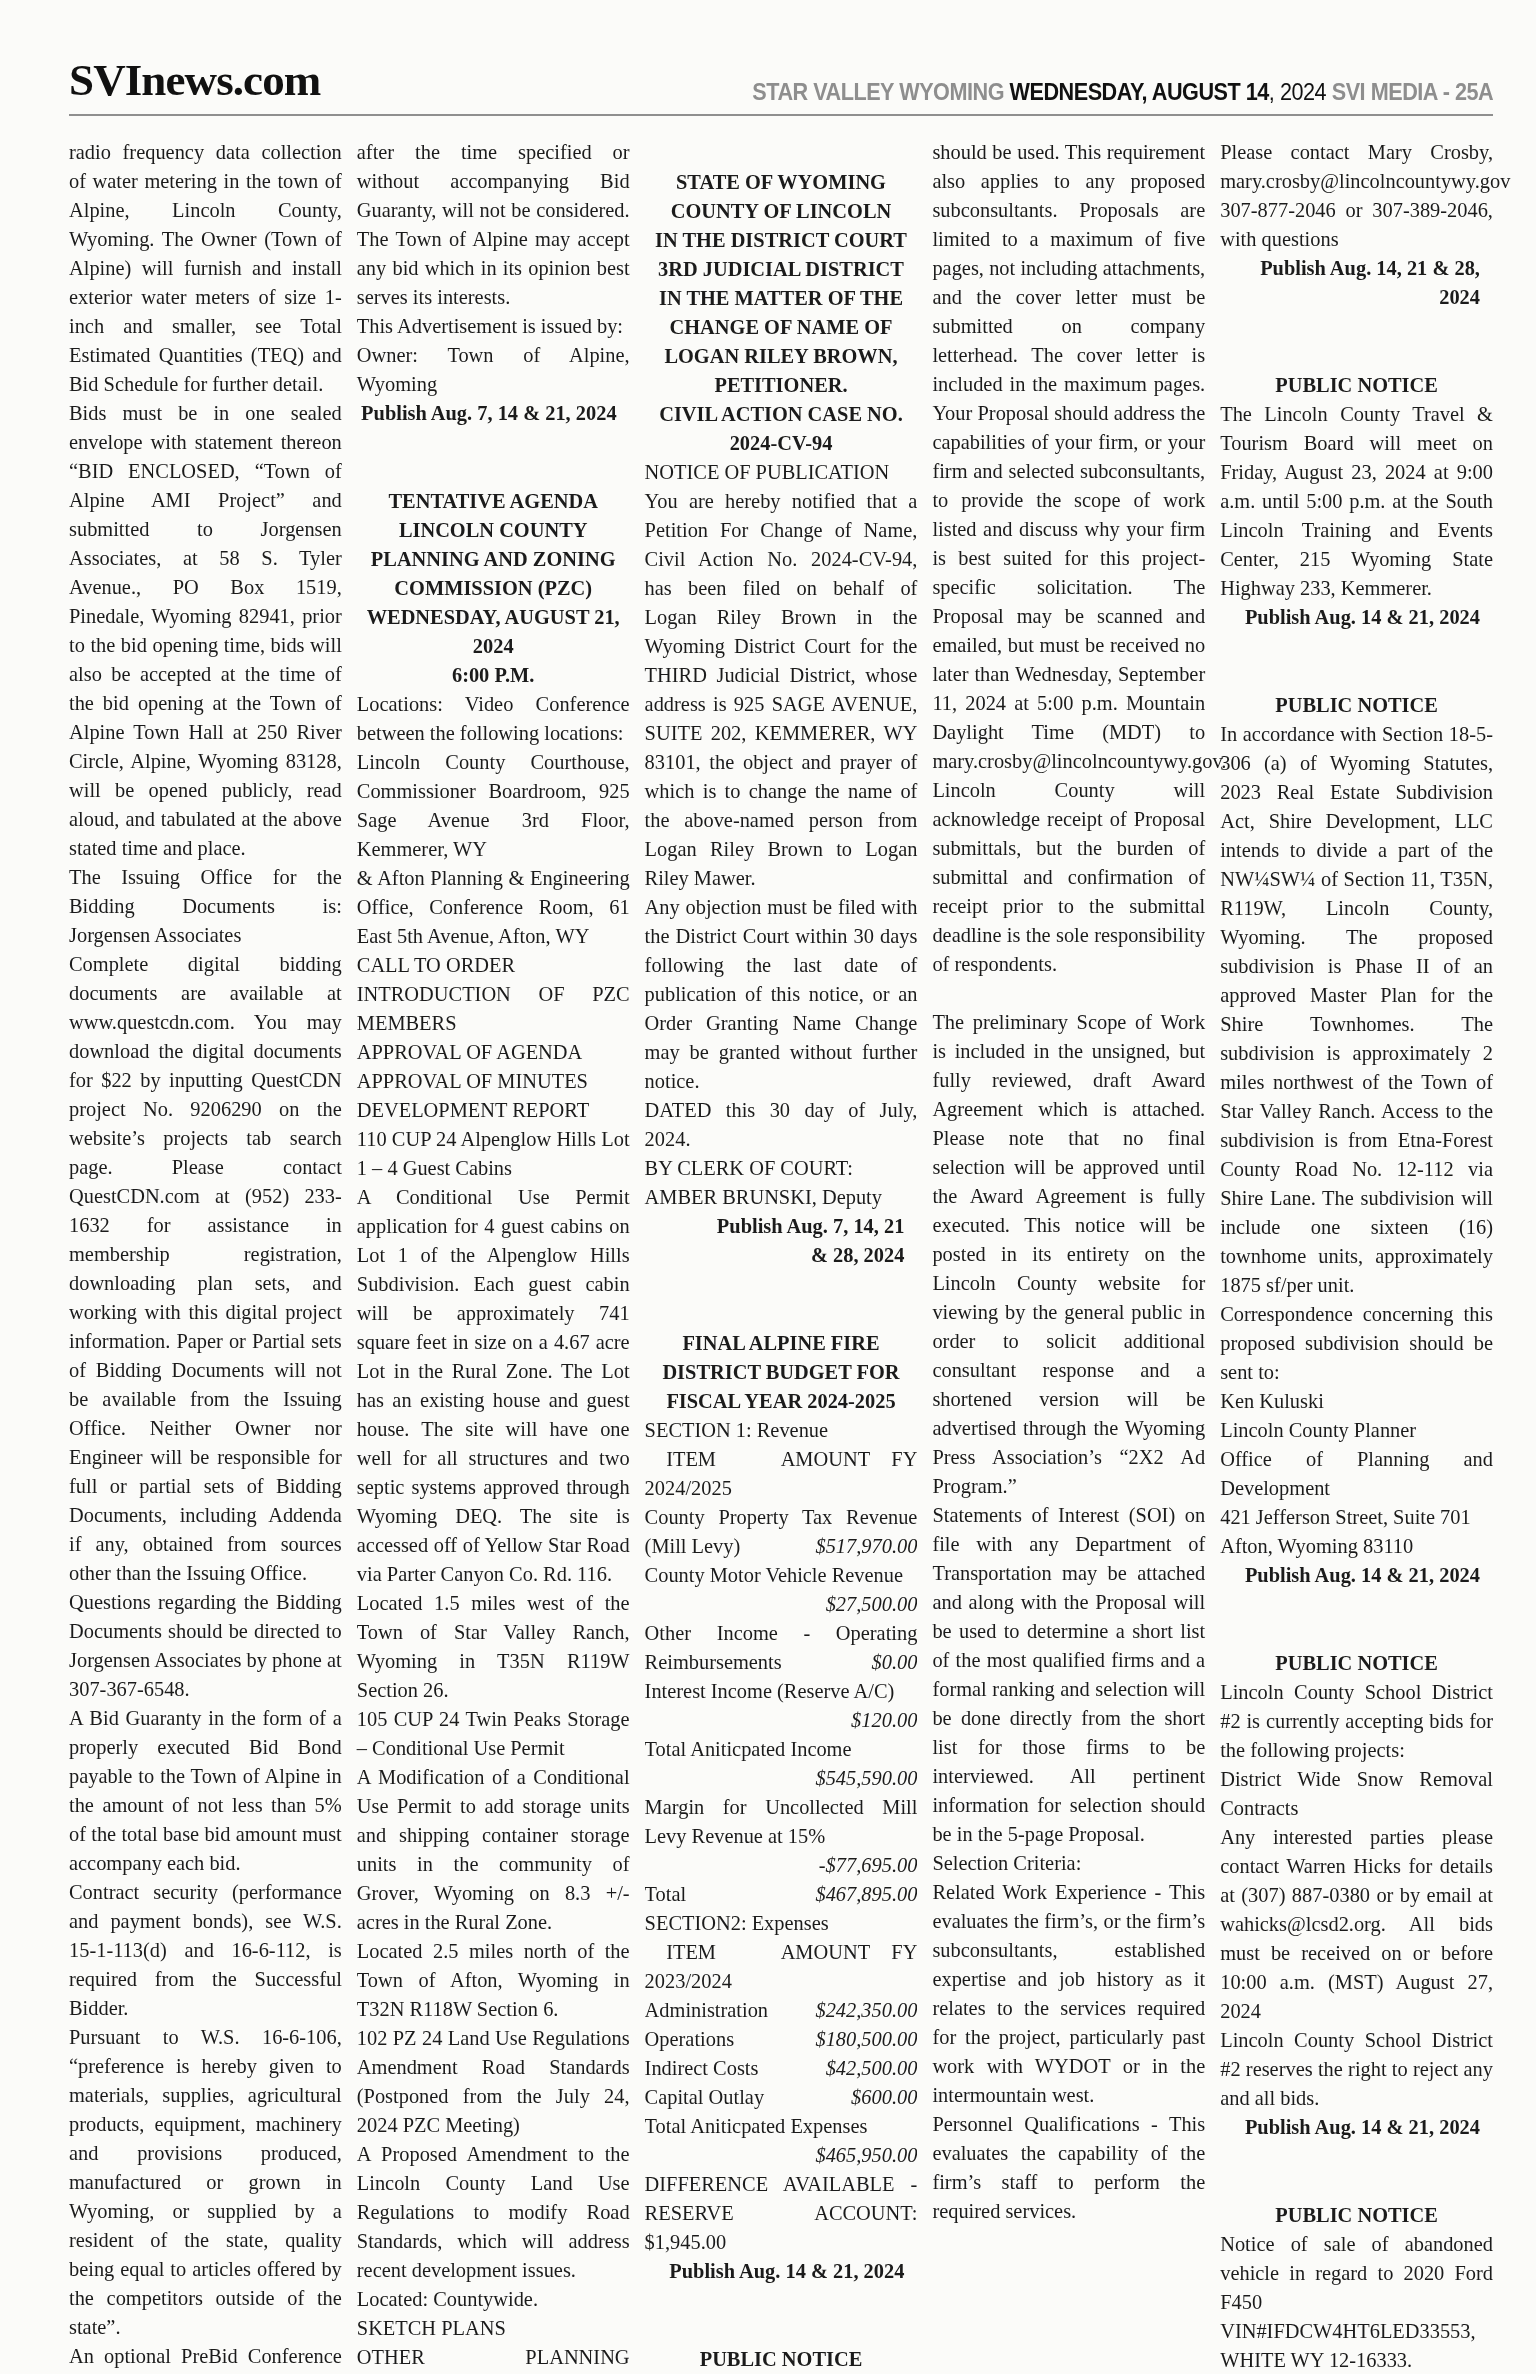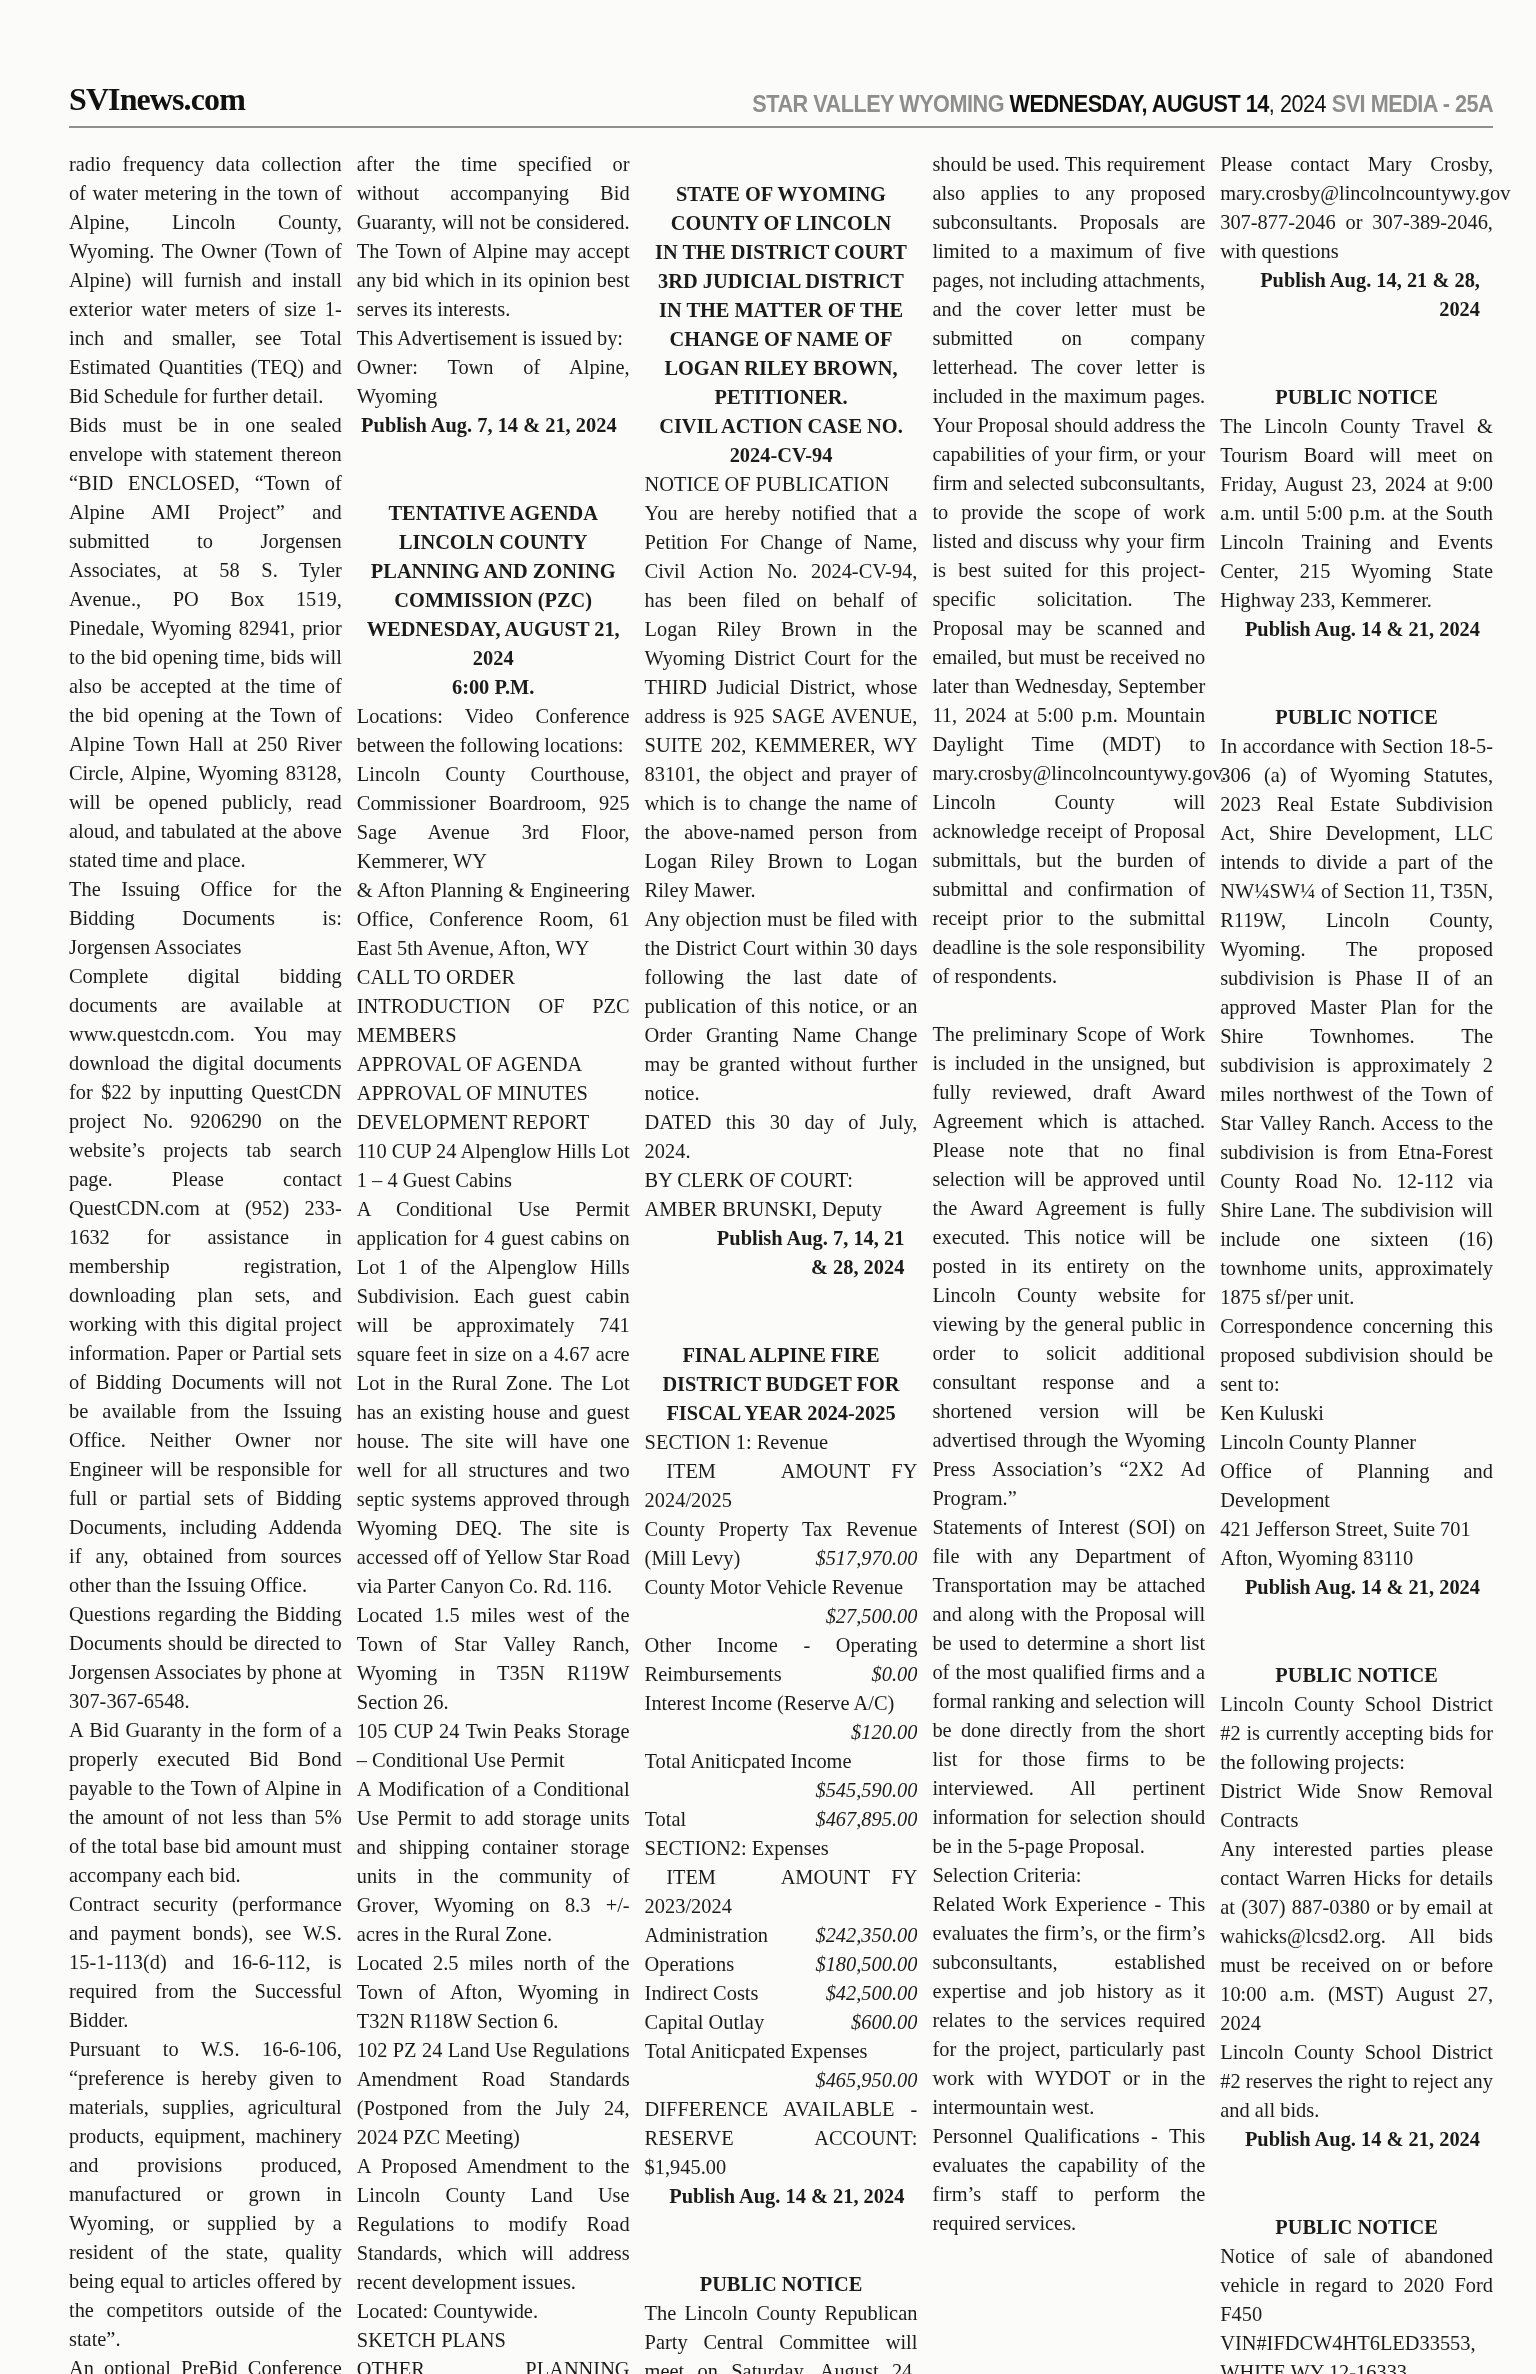--- a/index.html
+++ b/index.html
@@ -11,21 +11,21 @@
     overflow:hidden;
   }
   .page{padding:0 43px 0 69px;}
   .masthead-bar{
     display:flex;justify-content:space-between;align-items:flex-end;
     padding-top:54px;padding-bottom:8.3px;
     border-bottom:2.8px solid #8f8f8f;
   }
   .masthead{
     font-family:"Liberation Serif", serif;
-    font-weight:bold;font-size:32px;letter-spacing:-0.9px;color:#111;margin-top:27px;
+    font-weight:bold;font-size:45px;letter-spacing:-0.9px;color:#111;
   }
   .edition-line{
     font-family:"Liberation Sans", sans-serif;
     font-size:23px;letter-spacing:-0.5px;white-space:nowrap;
     transform:scaleX(0.94);transform-origin:right bottom;
   }
   .edition-line .dim{color:#8e8e8e;font-weight:700;}
   .edition-line .strong{color:#111;font-weight:700;}
   .edition-line .plain{color:#111;font-weight:400;}
   .cols{
@@ -123,20 +123,21 @@
         <div class="h">FINAL ALPINE FIRE
 DISTRICT BUDGET FOR
 FISCAL YEAR 2024-2025</div>
         <div class="p">SECTION 1: Revenue</div>
         <div class="p">&nbsp;ITEM&nbsp;&nbsp;&nbsp;AMOUNT FY 2024/2025</div>
         <div class="kv"><span>County Property Tax Revenue (Mill Levy) </span><span class="val">$517,970.00</span></div>
         <div class="kv"><span>County Motor Vehicle Revenue </span><span class="val">$27,500.00</span></div>
         <div class="kv"><span>Other Income - Operating Reimbursements </span><span class="val">$0.00</span></div>
         <div class="kv"><span>Interest Income (Reserve A/C) </span><span class="val">$120.00</span></div>
         <div class="kv"><span>Total Aniticpated Income </span><span class="val">$545,590.00</span></div>
+        <div class="kv"><span>Margin for Uncollected Mill Levy Revenue at 15% </span><span class="val">-$77,695.00</span></div>
         <div class="kv"><span>Total </span><span class="val">$467,895.00</span></div>
         <div class="p">SECTION2: Expenses</div>
         <div class="p">&nbsp;ITEM&nbsp;&nbsp;&nbsp;AMOUNT FY 2023/2024</div>
         <div class="kv"><span>Administration </span><span class="val">$242,350.00</span></div>
         <div class="kv"><span>Operations </span><span class="val">$180,500.00</span></div>
         <div class="kv"><span>Indirect Costs </span><span class="val">$42,500.00</span></div>
         <div class="kv"><span>Capital Outlay </span><span class="val">$600.00</span></div>
         <div class="kv"><span>Total Aniticpated Expenses </span><span class="val">$465,950.00</span></div>
         <div class="p">DIFFERENCE AVAILABLE - RESERVE ACCOUNT: $1,945.00</div>
         <div class="pub">Publish Aug. 14 &amp; 21, 2024</div>

